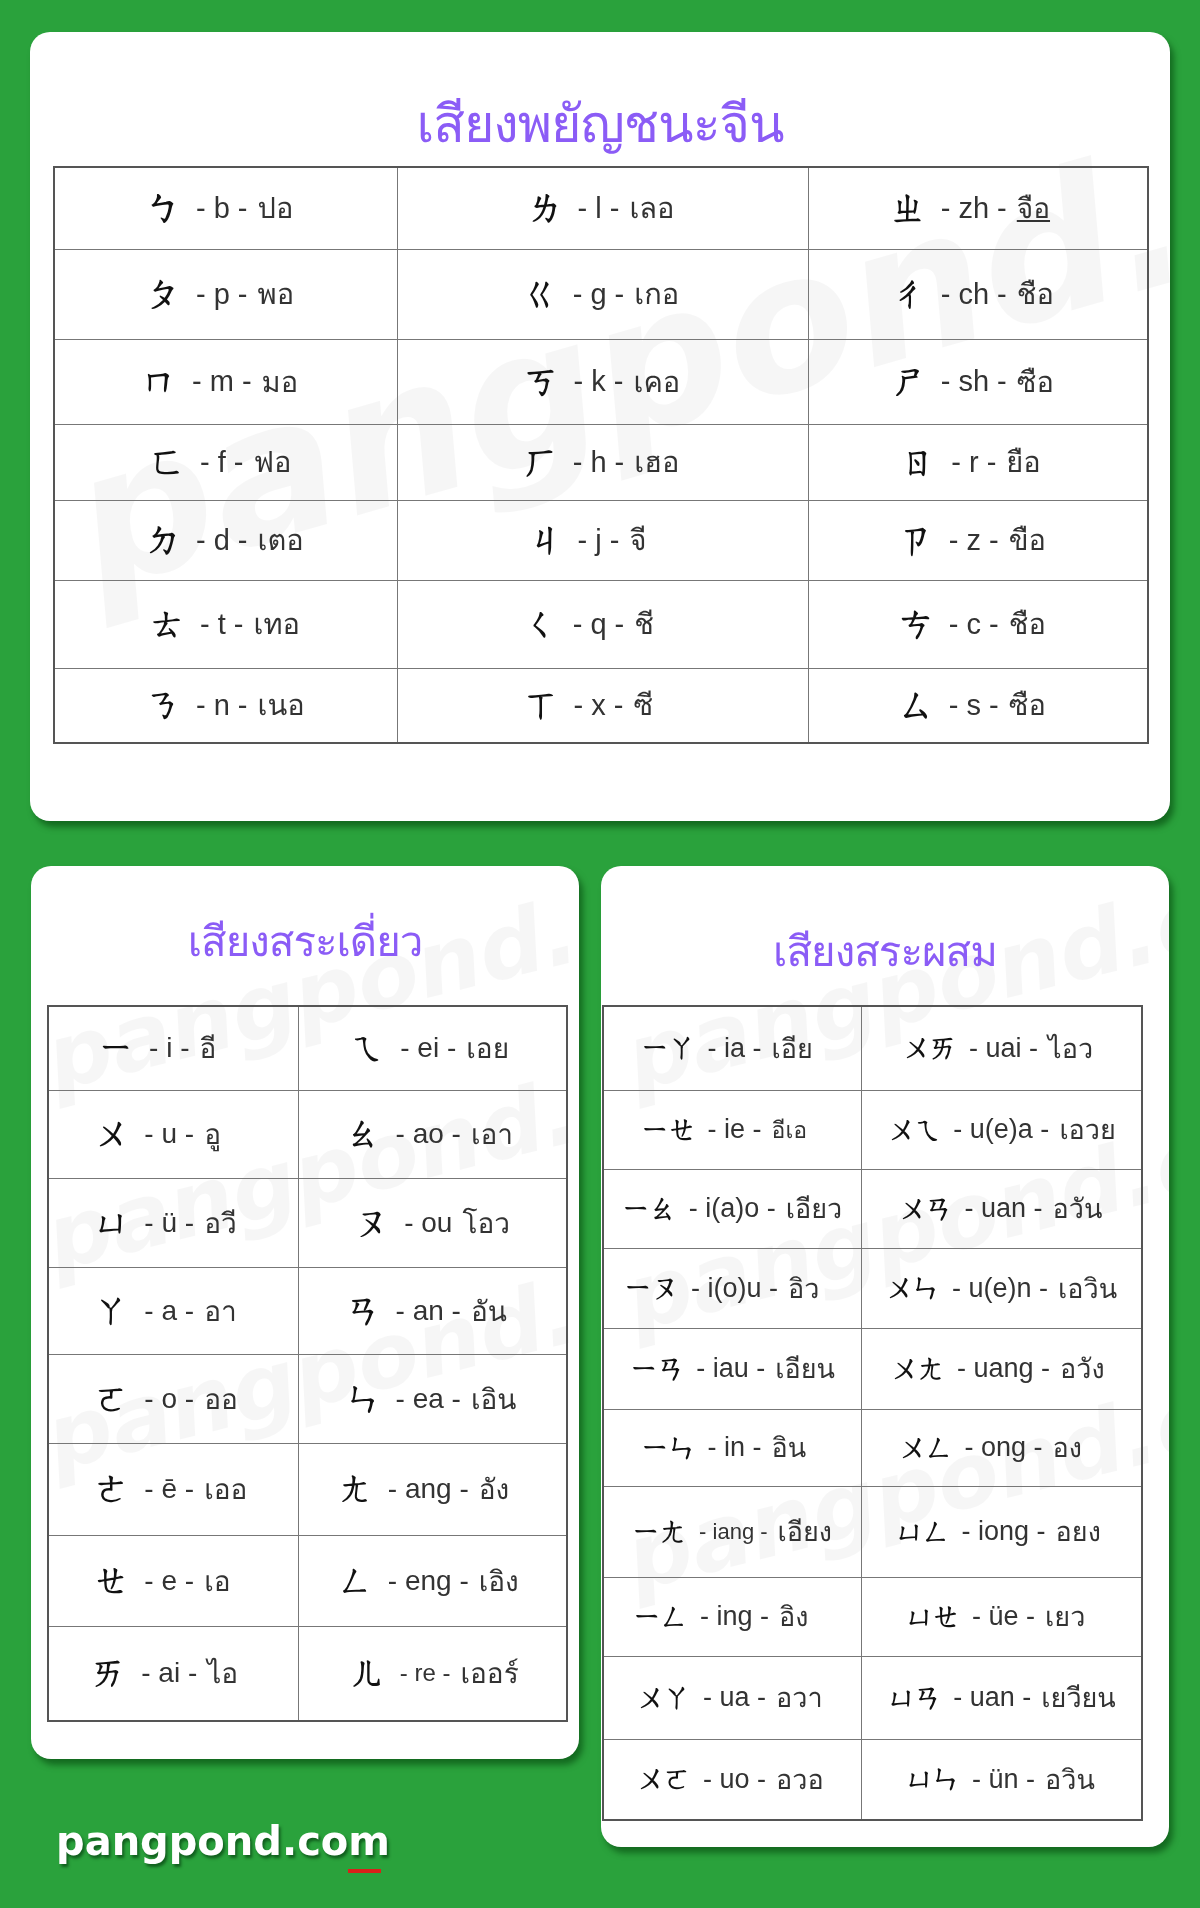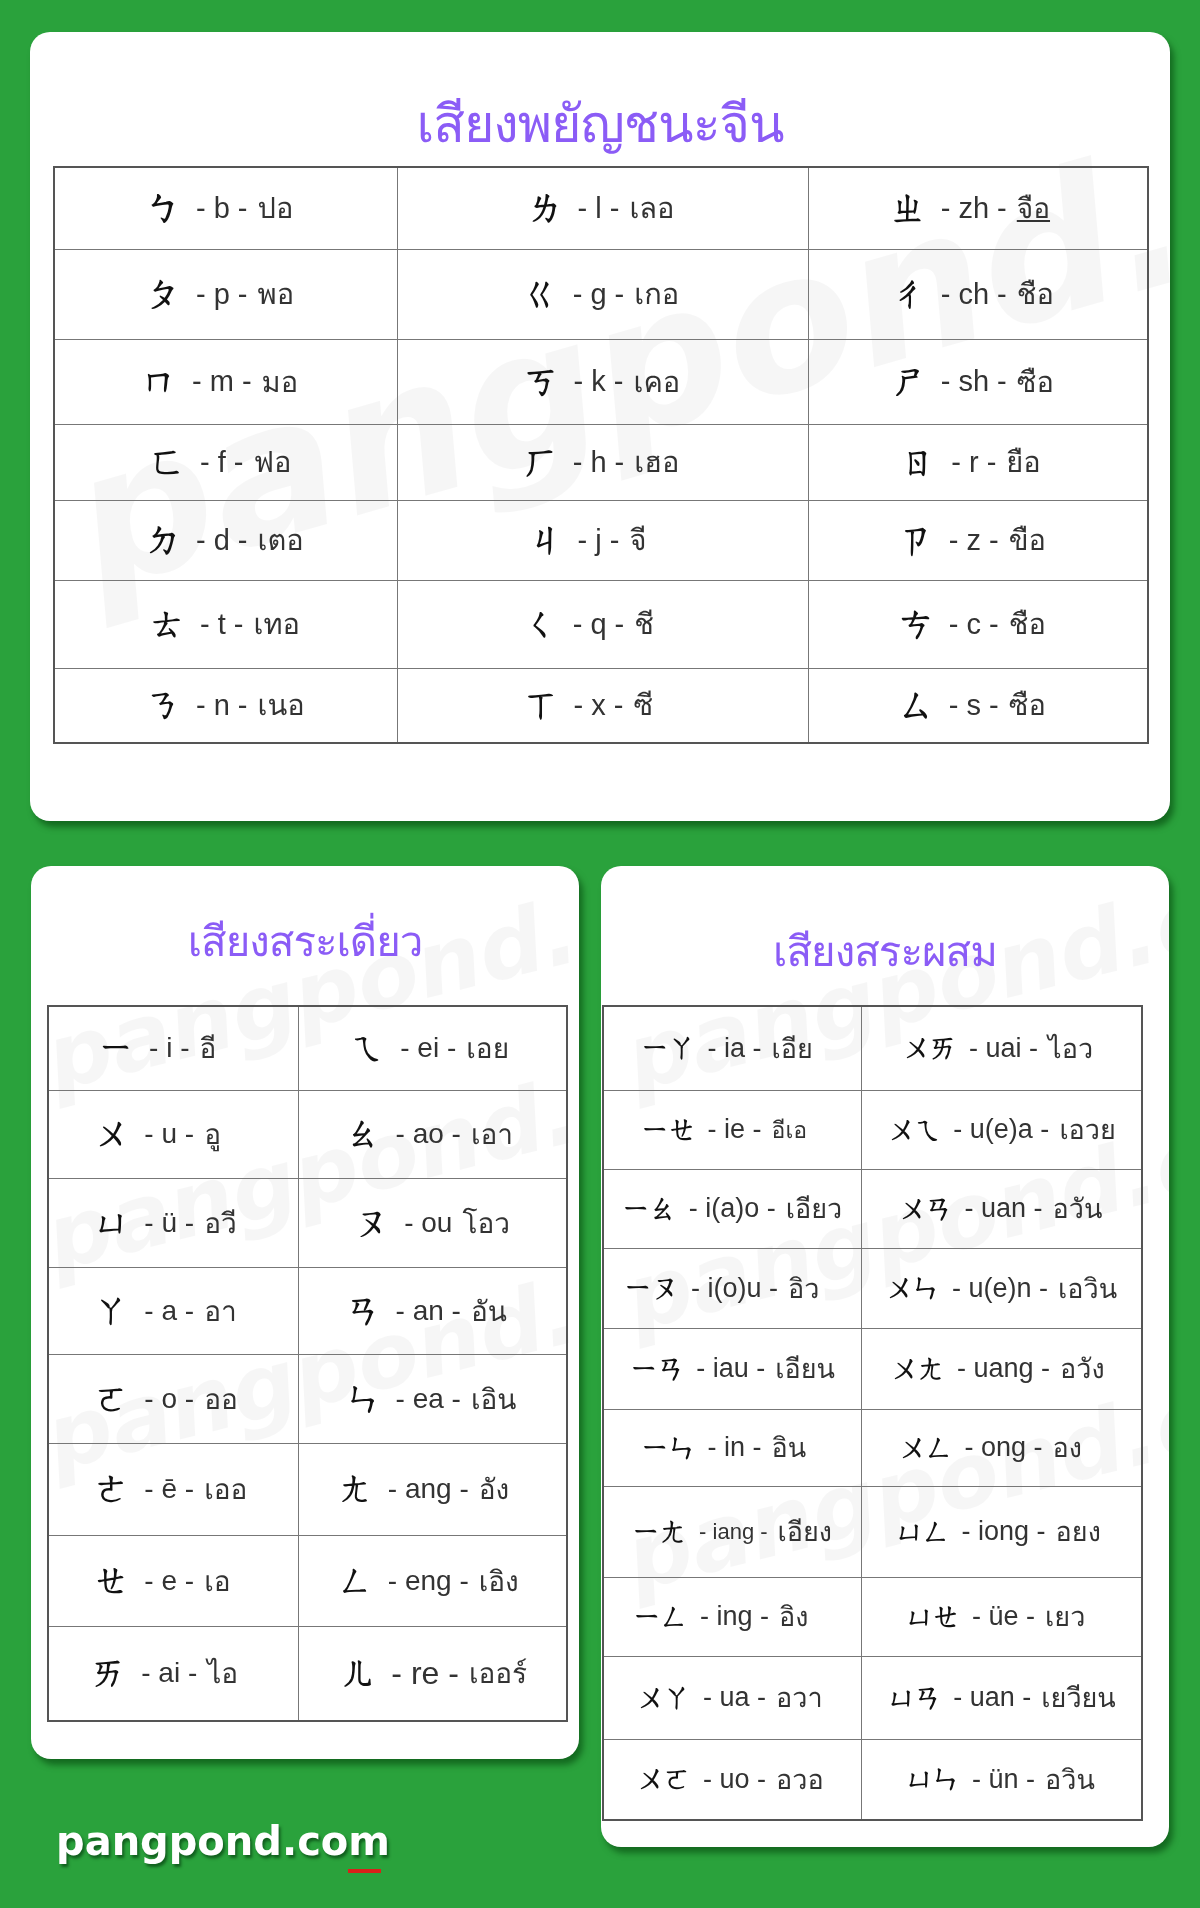--- a/index.html
+++ b/index.html
@@ -351,21 +351,21 @@
           <td>
             <div class="cell">
               <span class="sym" style="font-size: 34px;">ㄞ</span>
               <span class="rom" style="font-size: 28px;">- ai -</span>
               <span class="th" style="font-size: 28px;">ไอ</span>
             </div>
           </td>
           <td>
             <div class="cell">
               <span class="sym" style="font-size: 34px;">ㄦ</span>
-              <span class="rom" style="font-size: 32px;">- re -</span>
+              <span class="rom" style="font-size: 24px;">- re -</span>
               <span class="th" style="font-size: 28px;">เออร์</span>
             </div>
           </td>
         </tr>
       </tbody>
   </table>
 </div>
 
 <div class="card" style="left:601px; top:866px; width:568px; height:981px;">
   <div class="watermark" style="left:40px; top:140px; font-size:90px; transform: rotate(-14deg);">pangpond.com</div>

